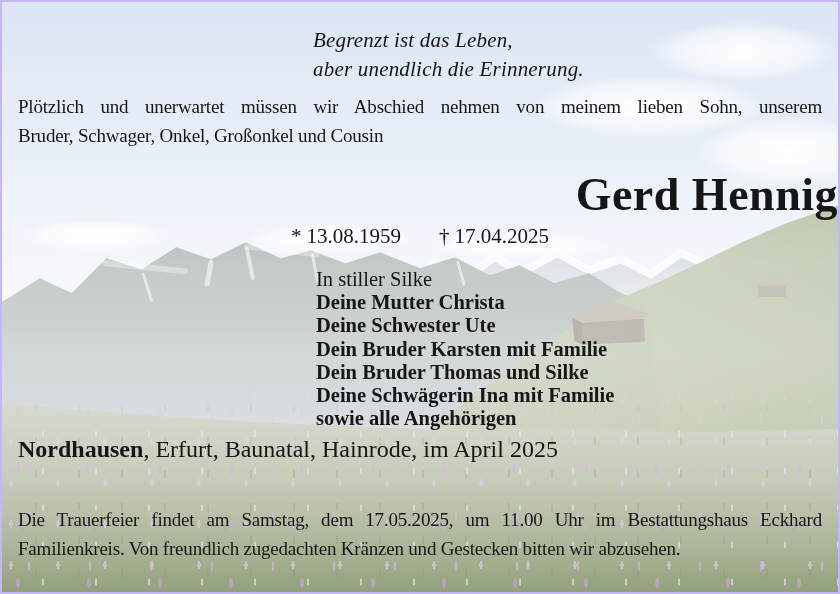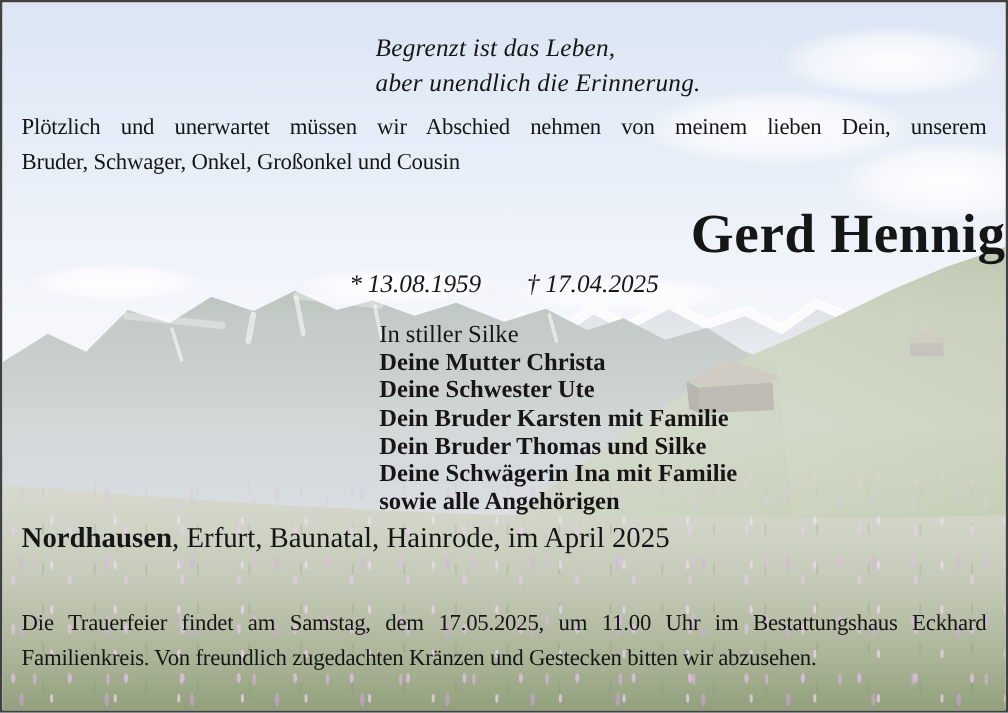--- a/index.html
+++ b/index.html
@@ -1,18 +1,18 @@
 <!DOCTYPE html>
 <html><head>
 <meta charset="utf-8">
 <style>
   html,body{margin:0;padding:0;background:#ffffff;}
   .stage{
     position:relative;width:840px;height:594px;overflow:hidden;
-    box-sizing:border-box;border:2px solid #404040;
+    box-sizing:border-box;border:2px solid #c4b5fd;
     font-family:"Liberation Serif","DejaVu Serif",serif;color:#161616;
   }
   .bg-svg{position:absolute;left:0;top:0;width:100%;height:100%;}
   .flowers{
     position:absolute;left:0;right:0;top:386px;bottom:0;
     background-image:
       radial-gradient(ellipse 2.6px 7px at 9px 13px, rgba(206,177,205,0.95) 58%, rgba(206,177,205,0) 64%),
       radial-gradient(ellipse 2.4px 8px at 27px 31px, rgba(195,163,196,0.90) 58%, rgba(195,163,196,0) 64%),
       radial-gradient(ellipse 2.2px 6px at 41px 9px,  rgba(219,196,218,0.90) 58%, rgba(219,196,218,0) 64%),
       radial-gradient(ellipse 3px 9px   at 16px 24px, rgba(185,152,186,0.80) 58%, rgba(185,152,186,0) 64%),
@@ -33,21 +33,21 @@
       rgba(255,255,255,0.10) 100%);
   }
   .txt{position:absolute;}
   .epigraph{left:311px;top:24px;font-size:21px;font-style:italic;line-height:29px;letter-spacing:0.2px;}
   .para{left:16px;width:804px;font-size:19px;line-height:29px;letter-spacing:-0.2px;}
   .intro{top:90px;}
   .funeral{top:503px;}
   .just{text-align:justify;text-align-last:justify;}
   .name{left:0;top:168px;width:100%;text-align:right;font-size:46px;font-weight:bold;line-height:50px;letter-spacing:0.5px;}
   .dates{left:0;top:222px;width:100%;text-align:center;font-size:21px;}
-  .dates .d{display:inline-block;margin:0 19px;font-style:italic;}
+  .dates .d{display:inline-block;margin:0 19px;}
   .sym{display:inline-block;margin-right:5px;}
   .mourners{left:314px;top:266px;font-size:20.5px;line-height:23.2px;}
   .mourners .bold{font-weight:bold;}
   .places{left:16px;top:434px;font-size:24px;}
   .places .lead{font-weight:bold;}
 </style>
 </head>
 <body>
 
 <div class="stage">
@@ -132,21 +132,21 @@
 
   <div class="flowers"></div>
   <div class="haze"></div>
 
   <div class="txt epigraph">
     <div>Begrenzt ist das Leben,</div>
     <div>aber unendlich die Erinnerung.</div>
   </div>
 
   <div class="txt para intro">
-    <div class="just">Plötzlich und unerwartet müssen wir Abschied nehmen von meinem lieben Dein, unserem</div>
+    <div class="just">Plötzlich und unerwartet müssen wir Abschied nehmen von meinem lieben Sohn, unserem</div>
     <div>Bruder, Schwager, Onkel, Großonkel und Cousin</div>
   </div>
 
   <div class="txt name">Gerd Hennig</div>
 
   <div class="txt dates">
     <span class="d"><span class="sym">*</span><span>13.08.1959</span></span><span class="d"><span class="sym">†</span><span>17.04.2025</span></span>
   </div>
 
   <div class="txt mourners">

